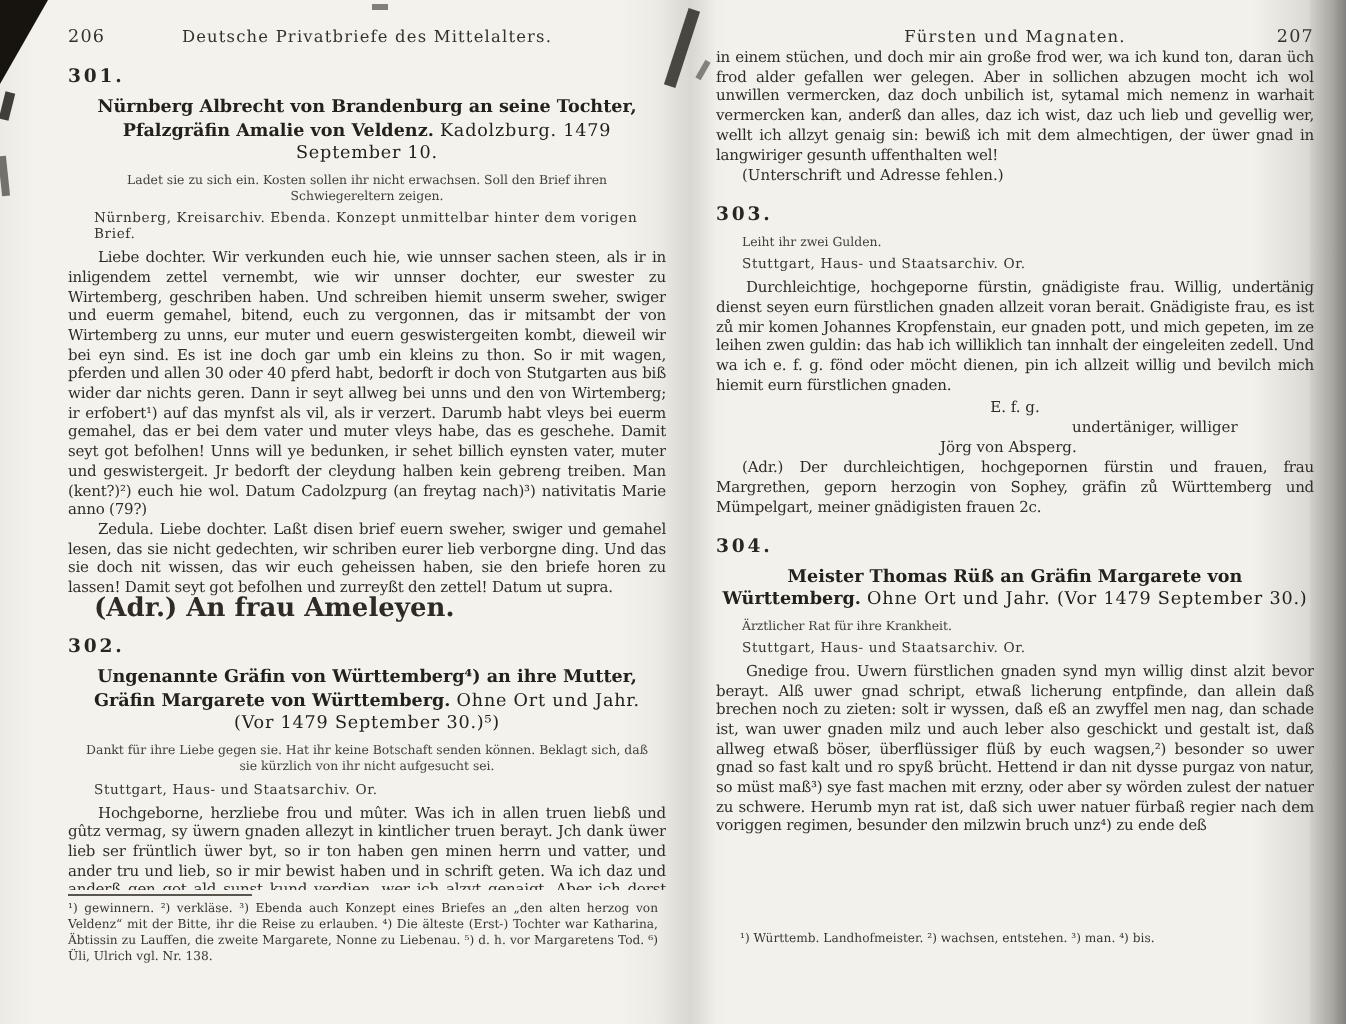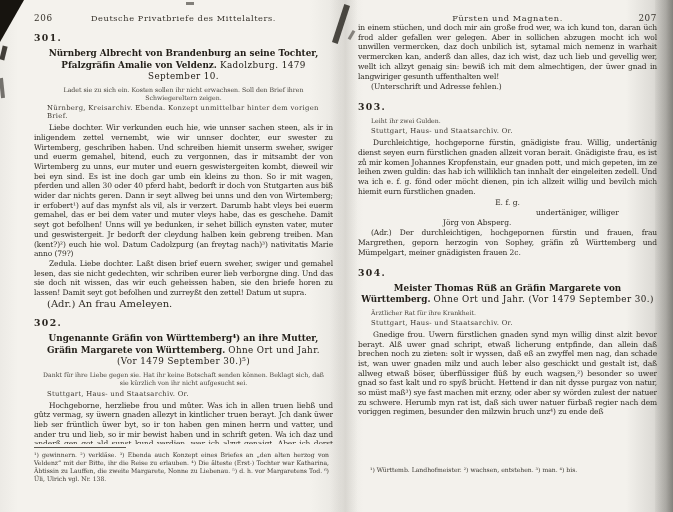--- a/index.html
+++ b/index.html
@@ -48,25 +48,25 @@
   .content{overflow:hidden;}
   #pageL .content{max-height:421px;}
   #pageR .content{max-height:438px;}
 
   .sec-num{font-size:9.3px;font-weight:700;letter-spacing:1.4px;margin:9px 0 5px;color:#2a2620;}
   .heading{text-align:center;font-weight:700;font-size:8.8px;line-height:11.5px;margin:0 2px 3px;color:#24201a;}
   .heading .roman{font-weight:400;letter-spacing:.4px;}
   .regest{font-size:6.2px;line-height:8.3px;text-align:center;color:#45413a;margin:1px 6px 2px;}
   .source{font-size:6.8px;letter-spacing:.3px;margin:1px 0 3px 13px;color:#39352e;}
   .bpar{font-size:7.5px;line-height:9.7px;letter-spacing:-.1px;text-align:justify;text-indent:15px;margin:0;}
-  .adr{font-size:10px;line-height:9.7px;margin:1px 0 0 13px;}
+  .adr{font-size:13px;line-height:9.7px;margin:1px 0 0 13px;font-weight:bold;}
   .center-note{font-size:7.5px;line-height:9.7px;margin:1px 0 0 13px;}
   .closing{text-align:center;font-size:7.5px;margin:2px 0 1px;}
   .sig{font-size:7.5px;line-height:10px;margin-left:178px;}
-  .sig2{margin-left:85px;}
+  .sig2{margin-left:112px;}
 
   .fnblock{position:absolute;left:0;right:4px;font-size:6.1px;line-height:8.1px;text-align:justify;color:#3a362f;}
   #pageL .fnblock{top:447px;}
   #pageR .fnblock{top:466px;text-align:left;padding-left:12px;}
   .fn-rule{width:92px;border:0;border-top:.8px solid #5a564e;margin:0 0 3px 0;}
 </style>
 </head>
 <body>
 
 <div class="scan-bg"></div>

